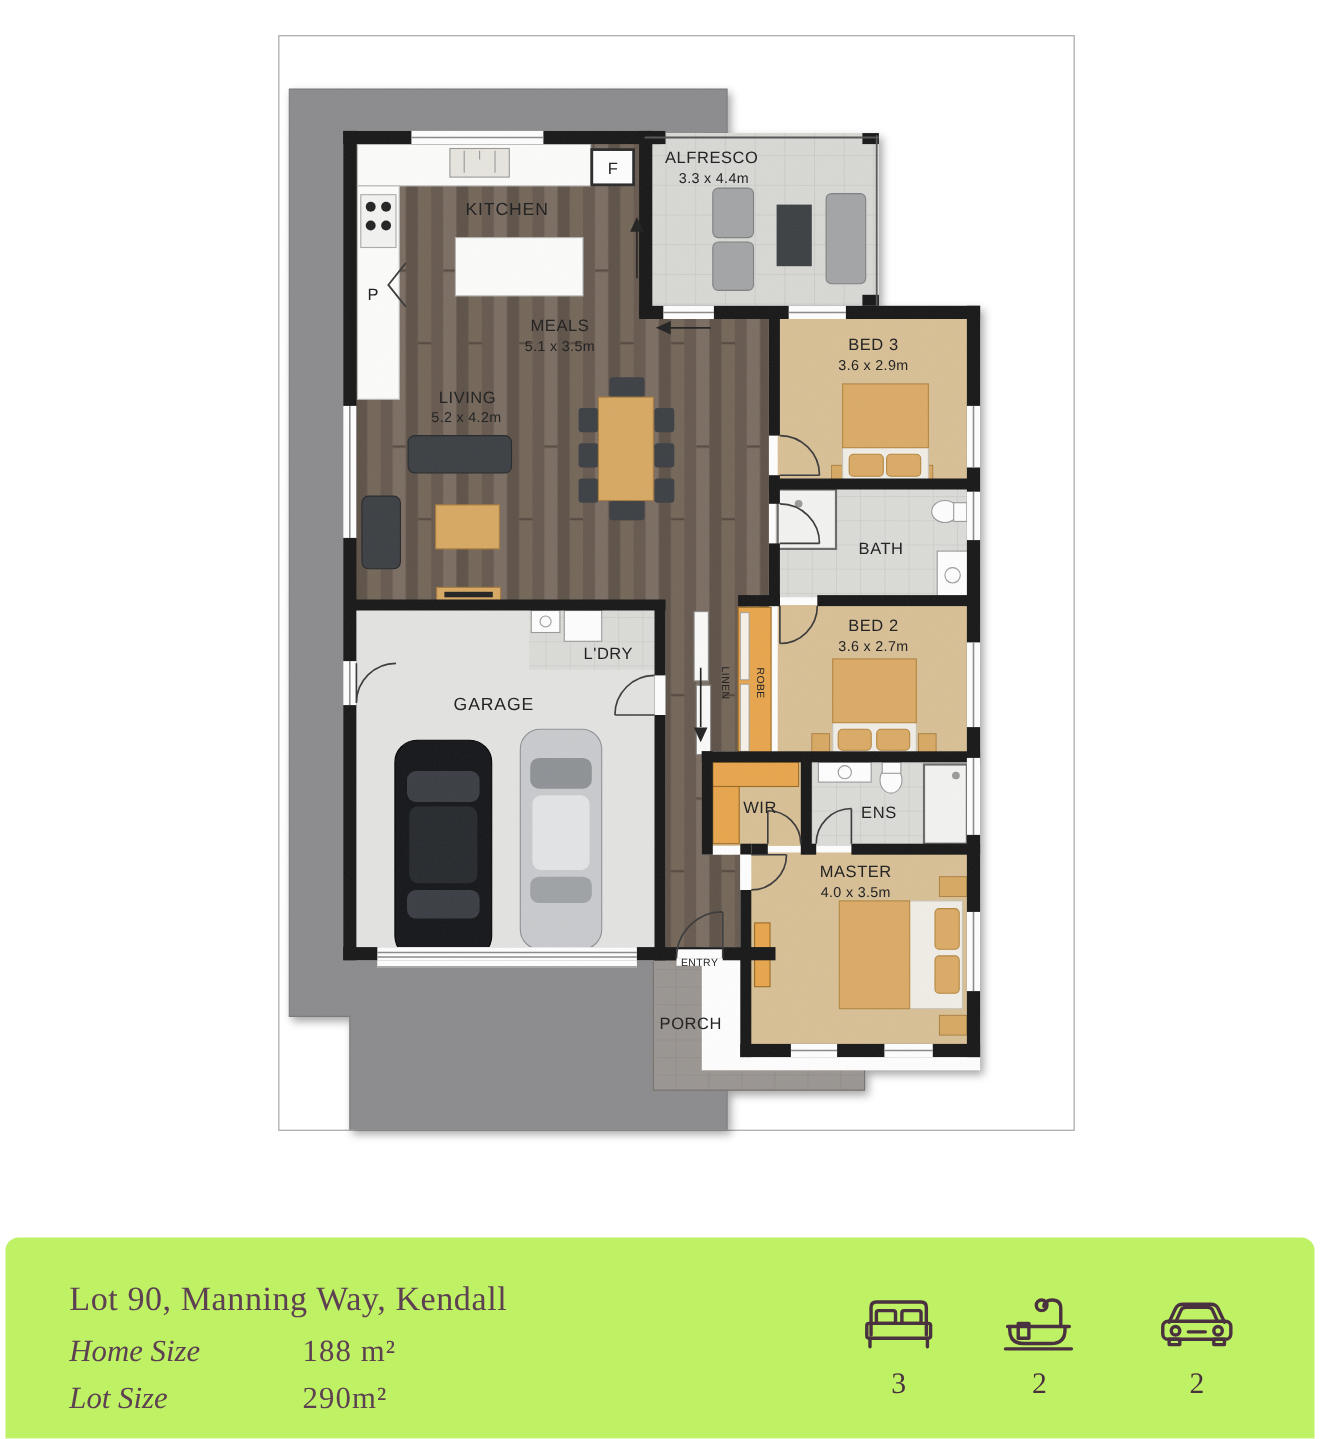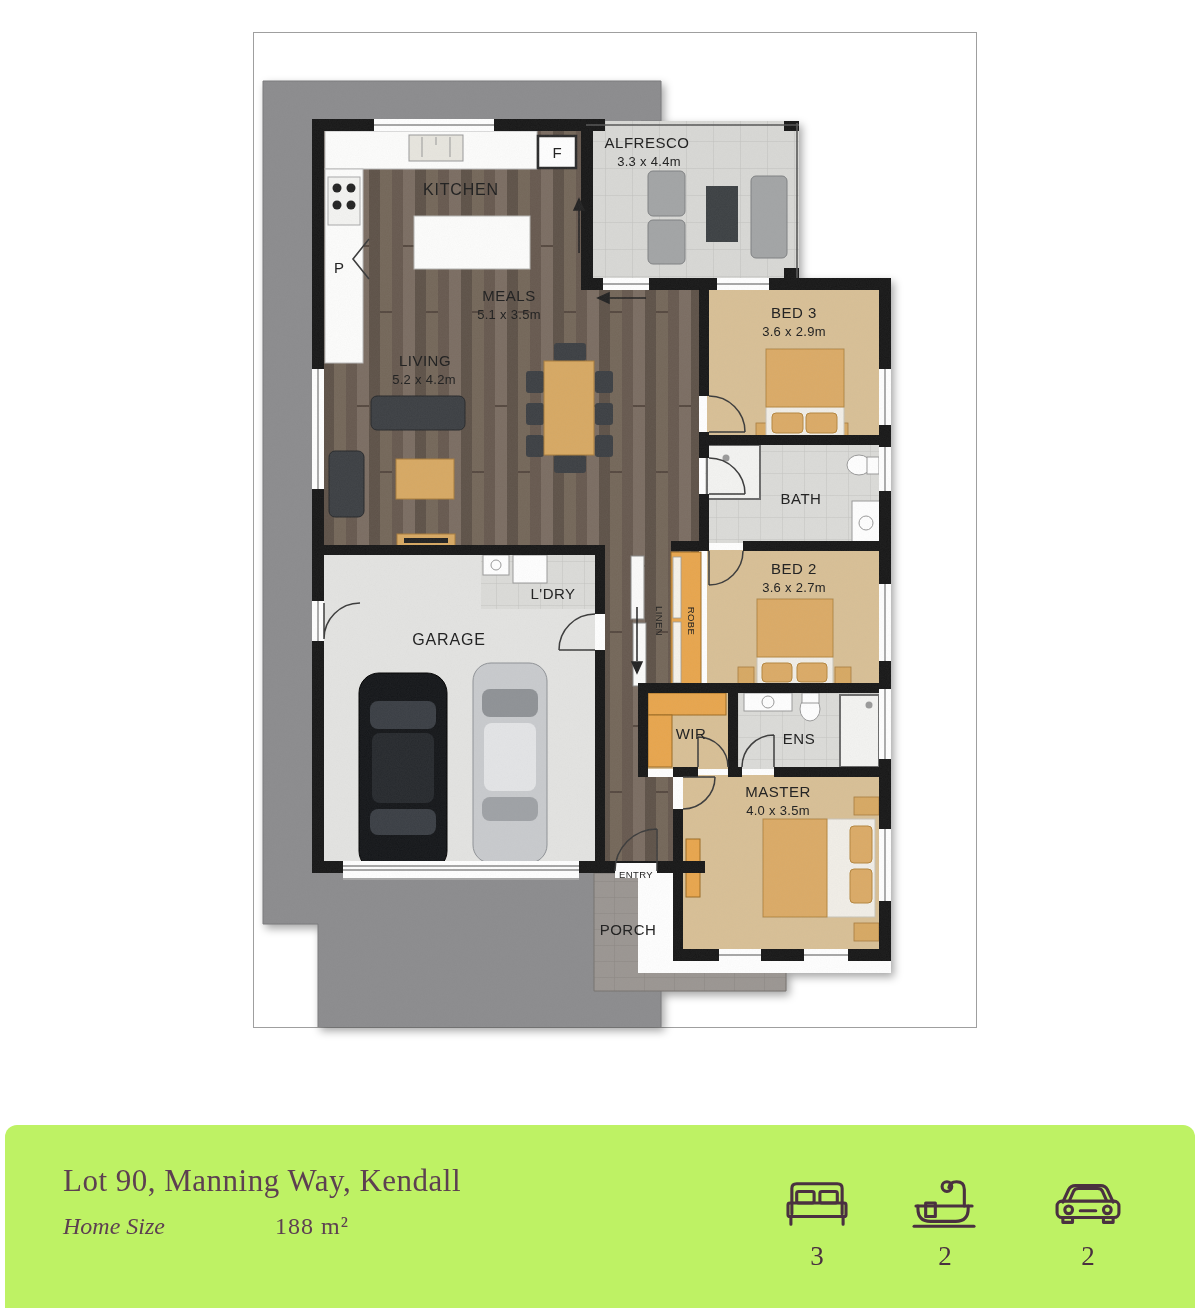--- a/index.html
+++ b/index.html
@@ -12,21 +12,21 @@
   .plan-svg text{font-family:"Liberation Sans",sans-serif;fill:#242424;}
   .room-name{font-size:15px;letter-spacing:.5px;}
   .room-dims{font-size:13px;letter-spacing:.3px;}
   .room-name-big{font-size:16px;letter-spacing:.8px;}
   .tiny-label{font-size:9.5px;letter-spacing:.4px;}
   .marker-label{font-size:15px;}
   .info-bar{position:absolute;left:5px;right:5px;top:1125px;bottom:0;
             background:#bef264;border-radius:12px 12px 0 0;color:#5D4051;
             font-family:"Liberation Serif",serif;}
   .address{position:absolute;left:58px;top:38px;font-size:31px;letter-spacing:.5px;}
-  .size-row{position:absolute;left:58px;width:420px;font-size:24px;}
+  .size-row{position:absolute;left:58px;width:420px;font-size:28px;}
   .size-row .lbl{font-style:italic;display:inline-block;width:212px;}
   .size-row .val{letter-spacing:1px;}
   .row-home{top:88px;}
   .row-lot{top:131px;}
   .stat-group{position:absolute;top:50px;width:110px;text-align:center;}
   .stat-bed{left:757px;}
   .stat-bath{left:885px;}
   .stat-car{left:1028px;}
   .stat-icon svg{stroke:#4A3140;fill:none;stroke-width:3.2;
                  stroke-linecap:round;stroke-linejoin:round;}
@@ -311,20 +311,23 @@
       </g>
     </svg>
   </div>
 
   <div class="info-bar">
     <div class="address">Lot 90, Manning Way, Kendall</div>
 
     <div class="size-row row-home">
       <span class="lbl">Home Size</span><span class="val">188 m²</span>
     </div>
+    <div class="size-row row-lot">
+      <span class="lbl">Lot Size</span><span class="val">290m²</span>
+    </div>
 
     <div class="stat-group stat-bed">
       <span class="stat-icon">
         <svg width="78" height="58" viewBox="0 0 80 60">
           <path d="M14,40 V14 q0,-5 5,-5 h42 q5,0 5,5 v26"></path>
           <rect x="19" y="17" width="18" height="12" rx="2"></rect>
           <rect x="43" y="17" width="18" height="12" rx="2"></rect>
           <rect x="10" y="29" width="60" height="14" rx="2"></rect>
           <path d="M13,43 v8 M67,43 v8"></path>
         </svg>

